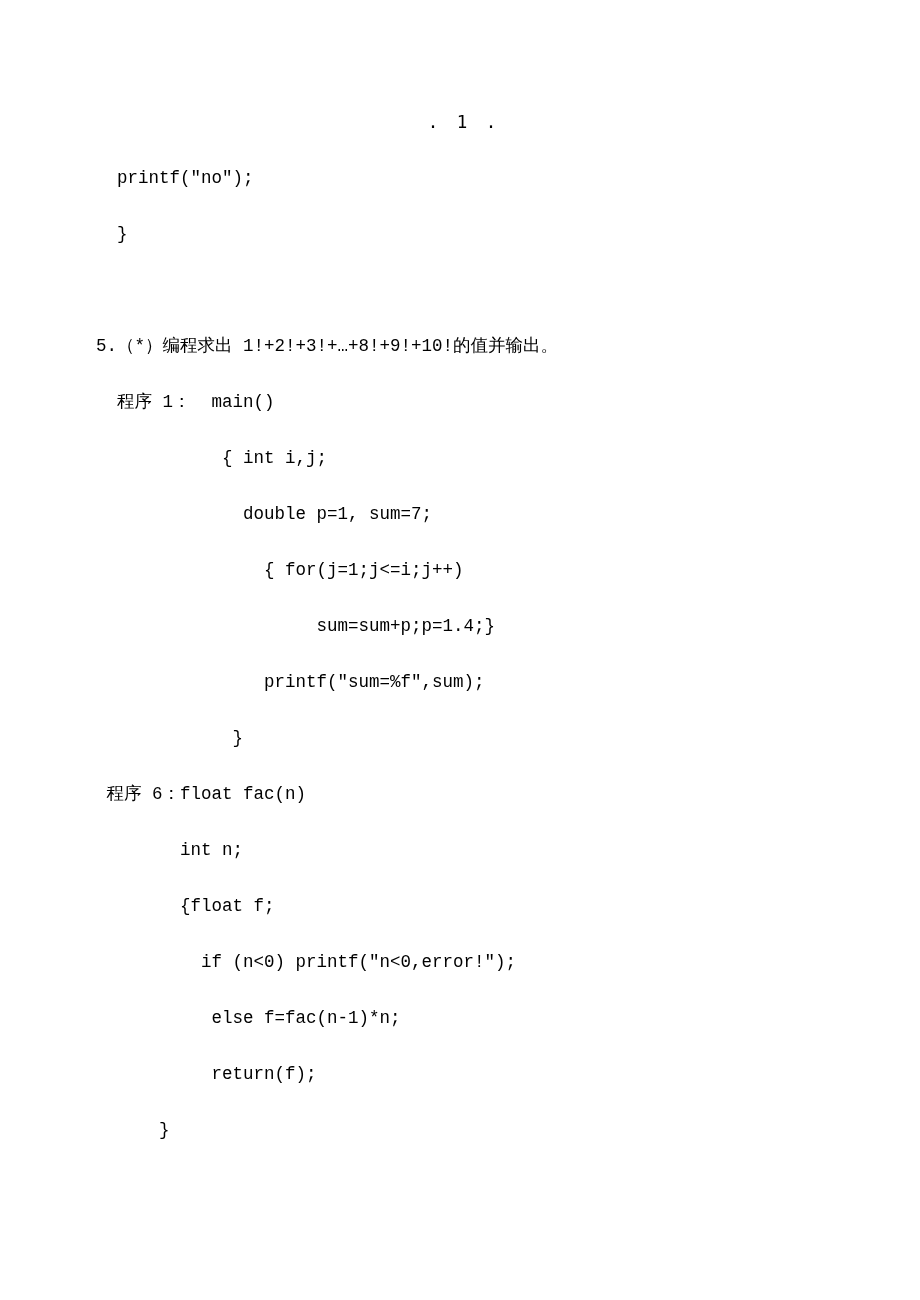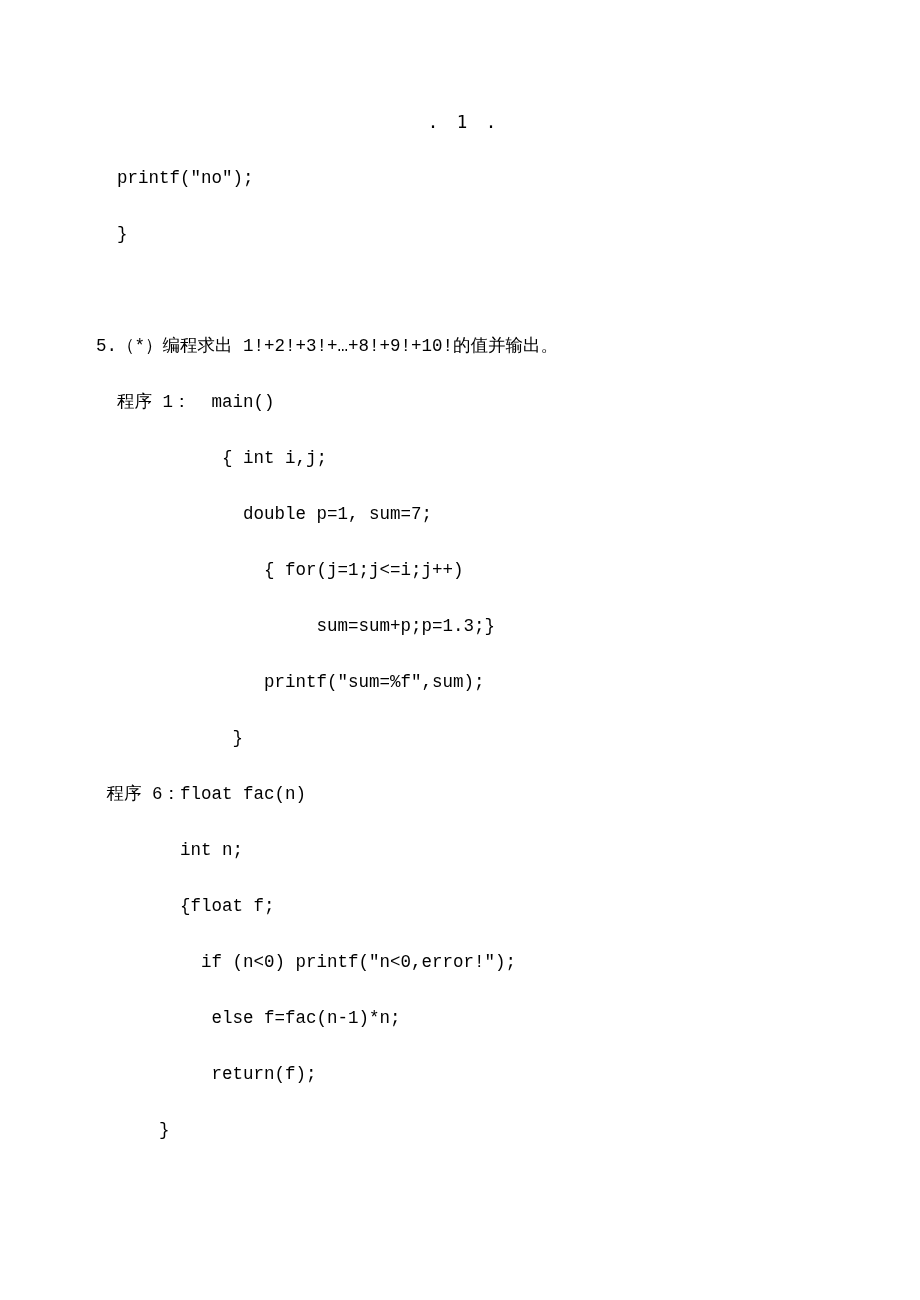--- a/index.html
+++ b/index.html
@@ -35,21 +35,21 @@
 <div class="page">
 <div class="page-num">. 1 .</div>
 <div class="code-line">  printf("no");</div>
 <div class="code-line">  }</div>
 <div class="code-line"> </div>
 <div class="code-line">5.（*）编程求出 1!+2!+3!+…+8!+9!+10!的值并输出。</div>
 <div class="code-line">  程序 1：  main()</div>
 <div class="code-line">            { int i,j;</div>
 <div class="code-line">              double p=1, sum=7;</div>
 <div class="code-line">                { for(j=1;j&lt;=i;j++)</div>
-<div class="code-line">                     sum=sum+p;p=1.3;}</div>
+<div class="code-line">                     sum=sum+p;p=1.4;}</div>
 <div class="code-line">                printf("sum=%f",sum);</div>
 <div class="code-line">             }</div>
 <div class="code-line"> 程序 6：float fac(n)</div>
 <div class="code-line">        int n;</div>
 <div class="code-line">        {float f;</div>
 <div class="code-line">          if (n&lt;0) printf("n&lt;0,error!");</div>
 <div class="code-line">           else f=fac(n-1)*n;</div>
 <div class="code-line">           return(f);</div>
 <div class="code-line">      }</div>
 

